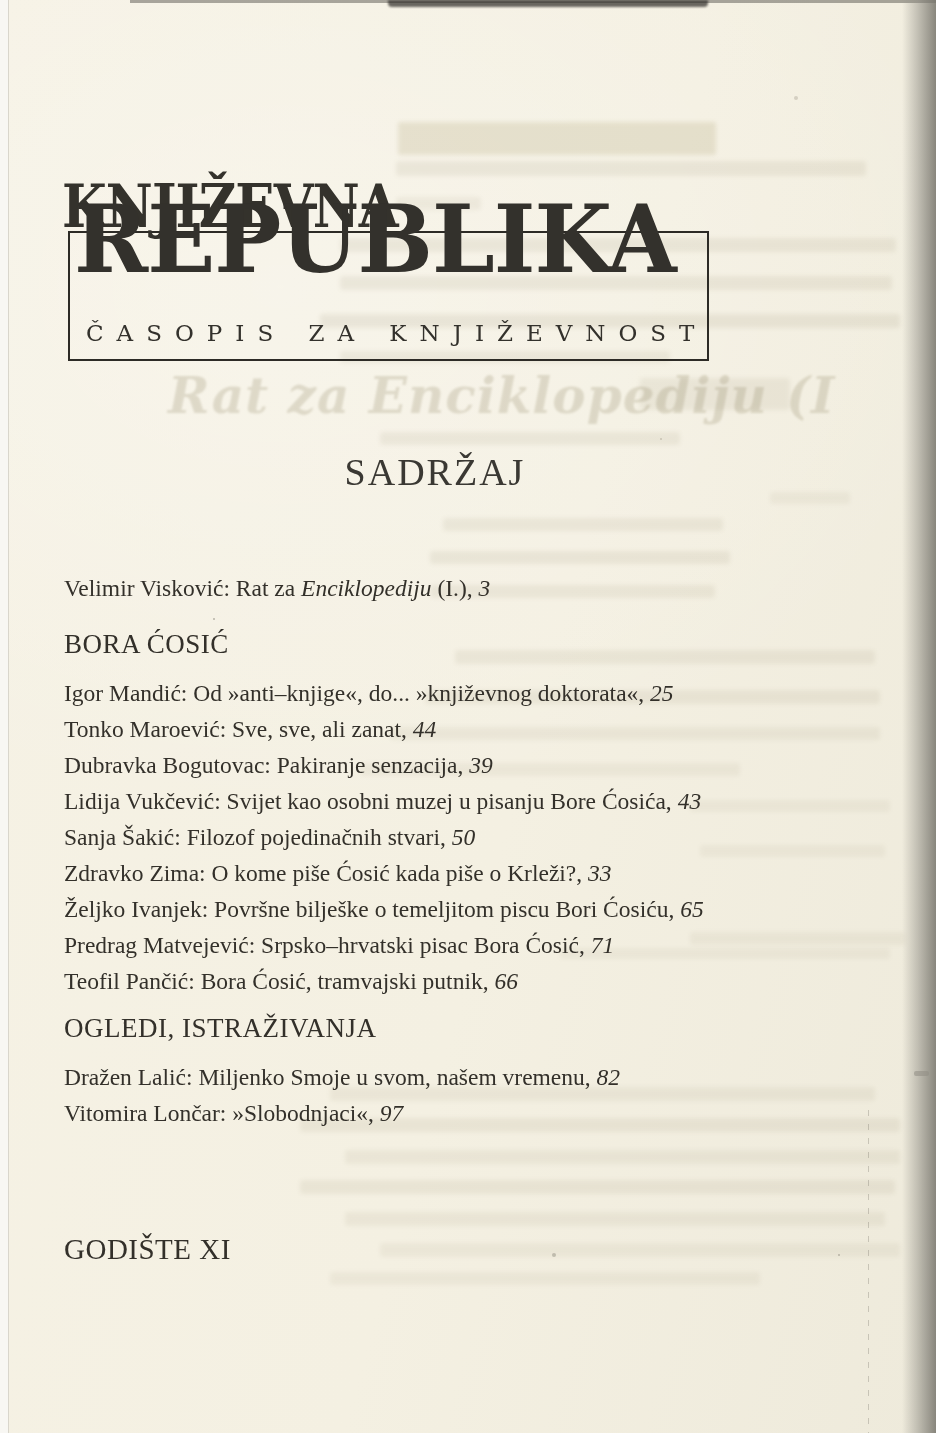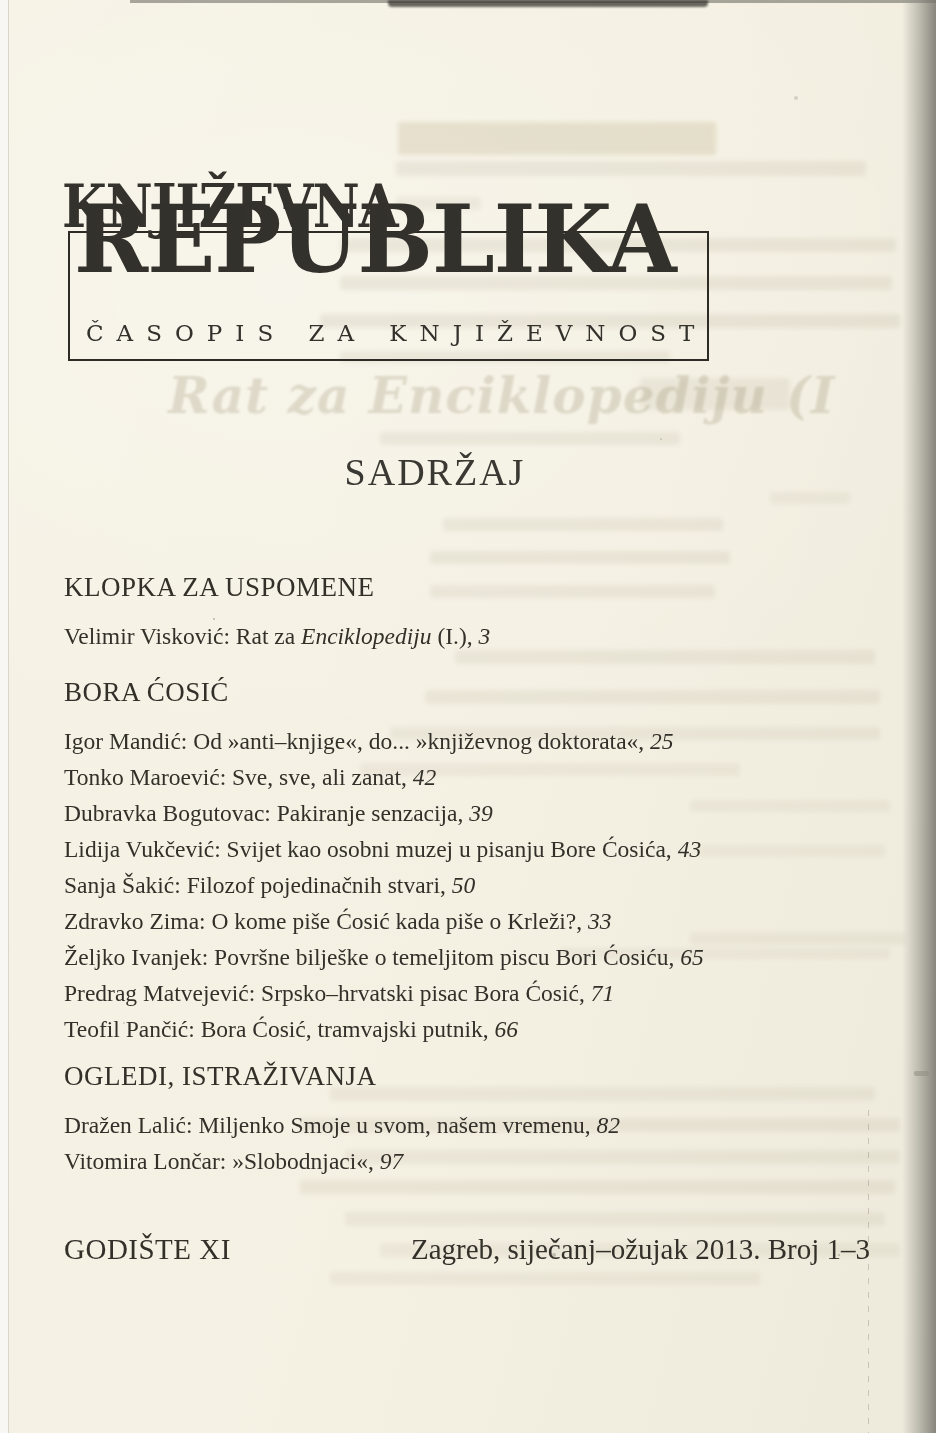--- a/index.html
+++ b/index.html
@@ -100,45 +100,43 @@
     </div>
 
   <div class="m-box"></div>
   <div class="m-line1">KNJIŽEVNA</div>
   <div class="m-line2">REPUBLIKA</div>
   <div class="m-sub">ČASOPIS ZA KNJIŽEVNOST</div>
 
   <div class="toc-title">SADRŽAJ</div>
   <div class="toc">
       <div class="section">
-        <div class="sec-h">KLOPKA ZA USPOMENE</div>
         <div class="entry"><span>Velimir Visković: Rat za </span><span class="it">Enciklopediju</span><span> (I.), </span><span class="it">3</span></div>
       </div>
       <div class="section">
         <div class="sec-h">BORA ĆOSIĆ</div>
         <div class="entry"><span>Igor Mandić: Od »anti–knjige«, do... »književnog doktorata«, </span><span class="it">25</span></div>
-        <div class="entry"><span>Tonko Maroević: Sve, sve, ali zanat, </span><span class="it">42</span></div>
+        <div class="entry"><span>Tonko Maroević: Sve, sve, ali zanat, </span><span class="it">44</span></div>
         <div class="entry"><span>Dubravka Bogutovac: Pakiranje senzacija, </span><span class="it">39</span></div>
         <div class="entry"><span>Lidija Vukčević: Svijet kao osobni muzej u pisanju Bore Ćosića, </span><span class="it">43</span></div>
         <div class="entry"><span>Sanja Šakić: Filozof pojedinačnih stvari, </span><span class="it">50</span></div>
         <div class="entry"><span>Zdravko Zima: O kome piše Ćosić kada piše o Krleži?, </span><span class="it">33</span></div>
         <div class="entry"><span>Željko Ivanjek: Površne bilješke o temeljitom piscu Bori Ćosiću, </span><span class="it">65</span></div>
         <div class="entry"><span>Predrag Matvejević: Srpsko–hrvatski pisac Bora Ćosić, </span><span class="it">71</span></div>
         <div class="entry"><span>Teofil Pančić: Bora Ćosić, tramvajski putnik, </span><span class="it">66</span></div>
       </div>
       <div class="section">
         <div class="sec-h">OGLEDI, ISTRAŽIVANJA</div>
         <div class="entry"><span>Dražen Lalić: Miljenko Smoje u svom, našem vremenu, </span><span class="it">82</span></div>
         <div class="entry"><span>Vitomira Lončar: »Slobodnjaci«, </span><span class="it">97</span></div>
       </div>
     </div>
 
   <div class="footer">
     <div class="footer-left">GODIŠTE XI</div>
-    <div class="footer-right">Zagreb, siječanj–ožujak 2013. Broj 1–3</div>
   </div>
 
   <div class="edge-top"></div>
   <div class="edge-top-blob"></div>
   <div class="edge-left"></div>
   <div class="edge-right"></div>
   <div class="crease"></div>
   <div class="edge-dash"></div>
   <div class="specks"></div>
 </div>

